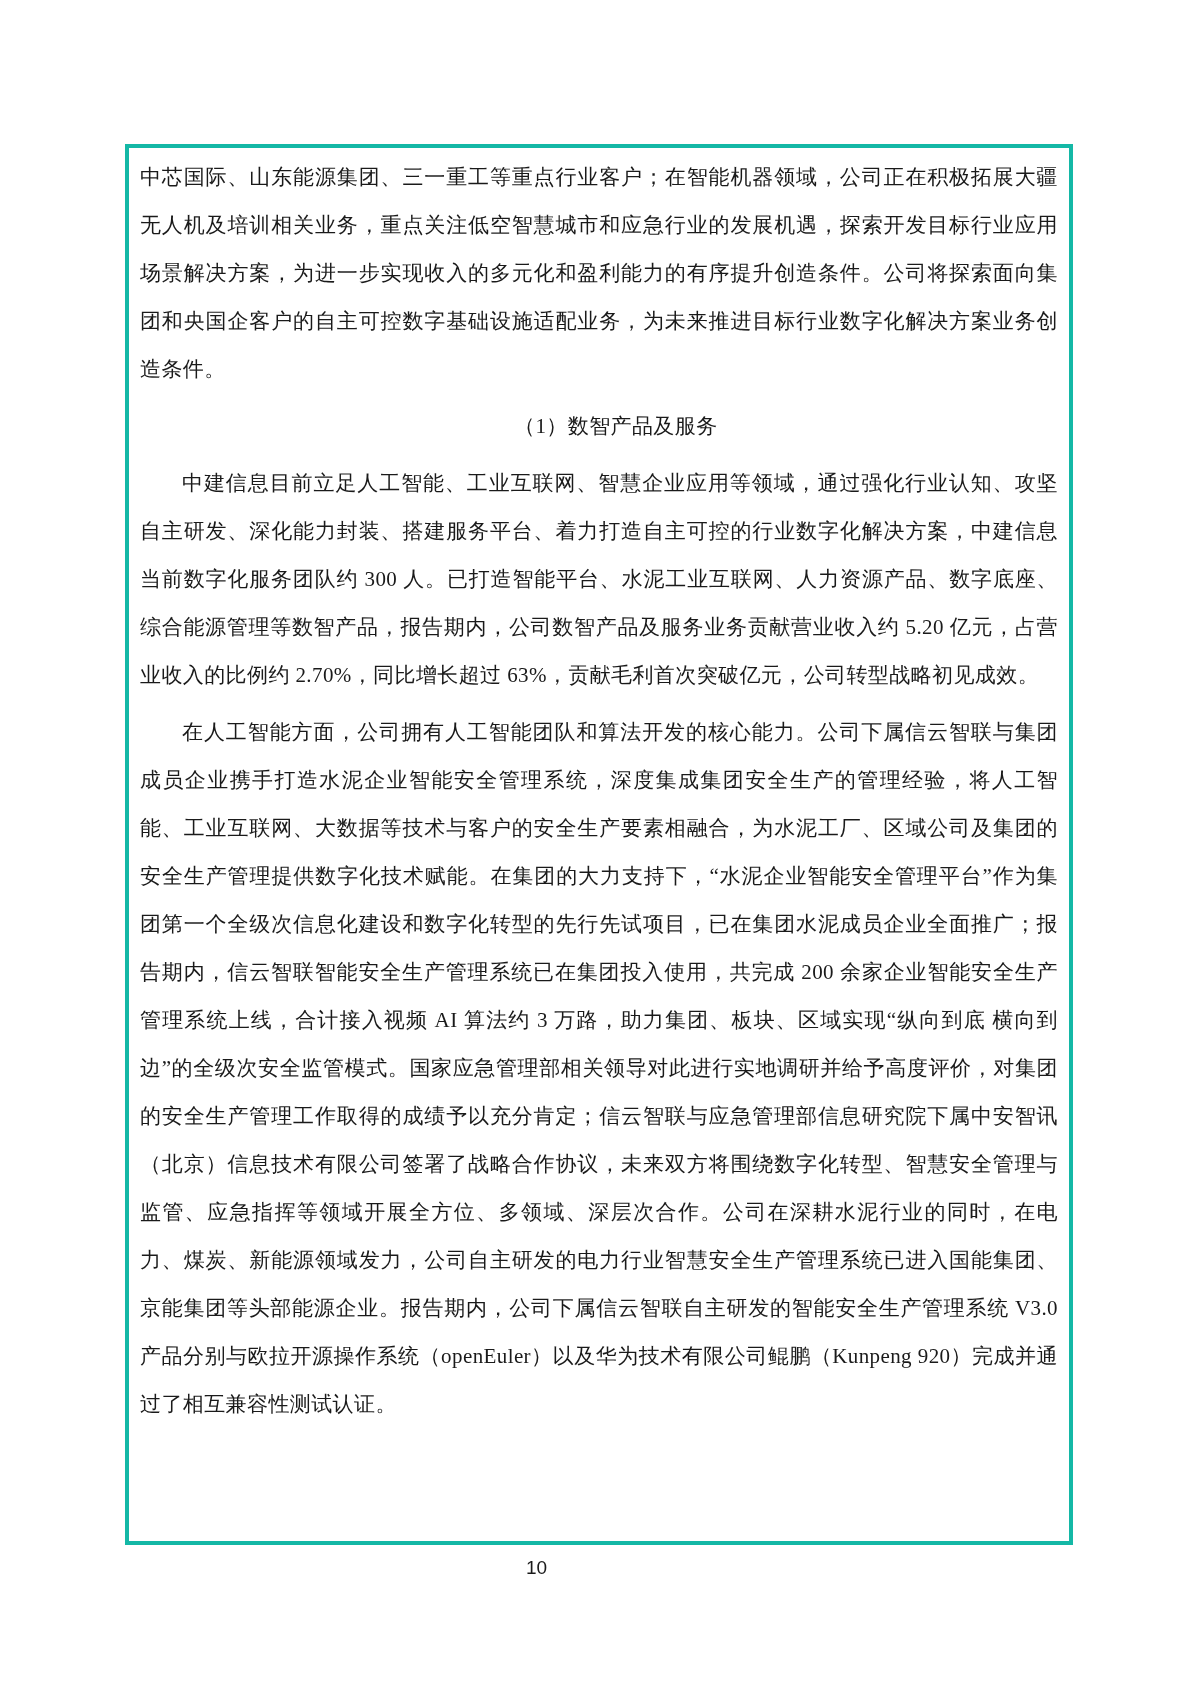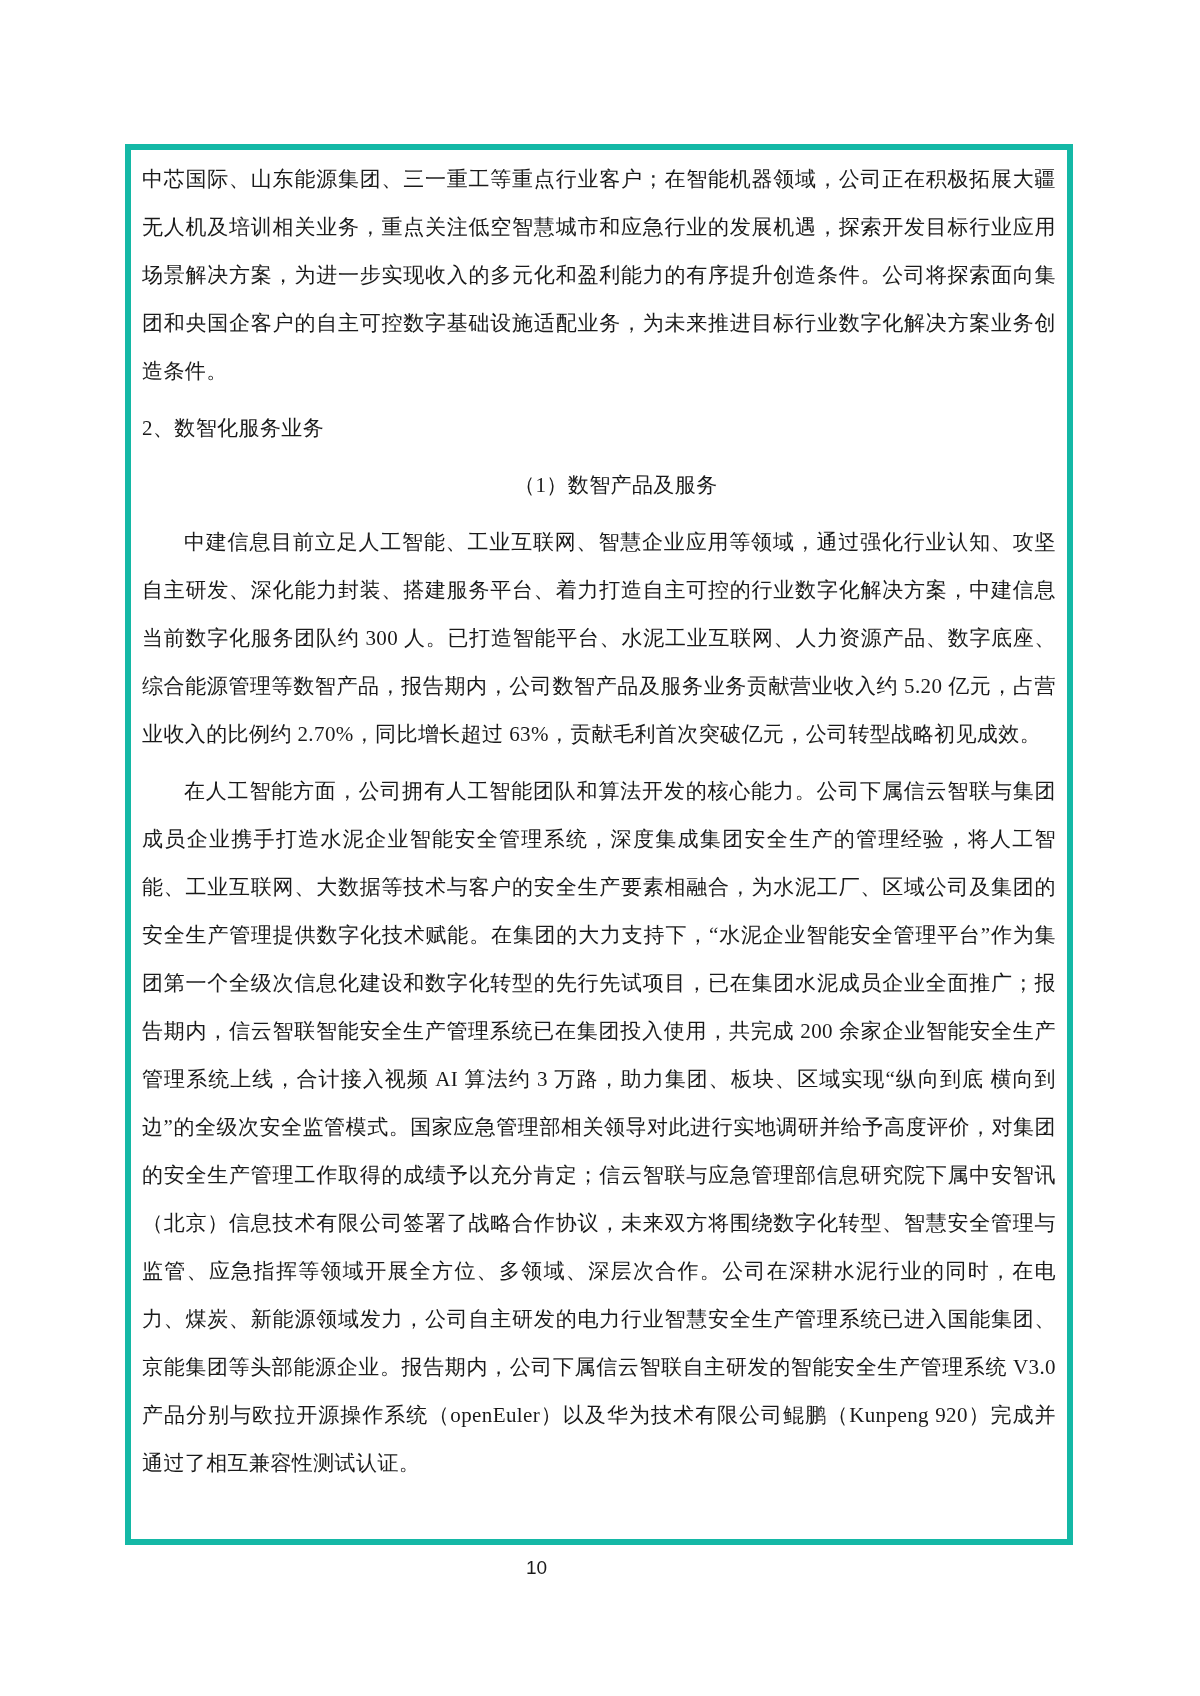--- a/index.html
+++ b/index.html
@@ -16,21 +16,21 @@
     color: #1a1a1a;
     overflow: hidden;
   }
   .content-box {
     position: absolute;
     left: 125px;
     top: 144px;
     width: 948px;
     height: 1401px;
     box-sizing: border-box;
-    border: 6px solid #14b8a6;
+    border: 4px solid #14b8a6;
     padding: 5px 11px 5px 11px;
     overflow: hidden;
     background: #ffffff;
   }
   .content-box p {
     margin: 0 0 9px 0;
     font-size: 21px;
     line-height: 48px;
     text-align: justify;
     letter-spacing: 0.4px;
@@ -59,21 +59,20 @@
 </style>
 </head>
 <body>
 
 <div class="page">
 
   <div class="content-box">
     <p class="body-paragraph">中芯国际、山东能源集团、三一重工等重点行业客户；在智能机器领域，公司正在积极拓展大疆无人机及培训相关业务，重点关注低空智慧城市和应急行业的发展机遇，探索开发目标行业应用场景解决方案，为进一步实现收入的多元化和盈利能力的有序提升创造条件。公司将探索面向集团和央国企客户的自主可控数字基础设施适配业务，为未来推进目标行业数字化解决方案业务创造条件。</p>
 
 
-    <p class="heading">2、数智化服务业务</p>
 
     <p class="subheading">（1）数智产品及服务</p>
 
     <p class="body-paragraph indent">中建信息目前立足人工智能、工业互联网、智慧企业应用等领域，通过强化行业认知、攻坚自主研发、深化能力封装、搭建服务平台、着力打造自主可控的行业数字化解决方案，中建信息当前数字化服务团队约 300 人。已打造智能平台、水泥工业互联网、人力资源产品、数字底座、综合能源管理等数智产品，报告期内，公司数智产品及服务业务贡献营业收入约 5.20 亿元，占营业收入的比例约 2.70%，同比增长超过 63%，贡献毛利首次突破亿元，公司转型战略初见成效。</p>
 
     <p class="body-paragraph indent">在人工智能方面，公司拥有人工智能团队和算法开发的核心能力。公司下属信云智联与集团成员企业携手打造水泥企业智能安全管理系统，深度集成集团安全生产的管理经验，将人工智能、工业互联网、大数据等技术与客户的安全生产要素相融合，为水泥工厂、区域公司及集团的安全生产管理提供数字化技术赋能。在集团的大力支持下，“水泥企业智能安全管理平台”作为集团第一个全级次信息化建设和数字化转型的先行先试项目，已在集团水泥成员企业全面推广；报告期内，信云智联智能安全生产管理系统已在集团投入使用，共完成 200 余家企业智能安全生产管理系统上线，合计接入视频 AI 算法约 3 万路，助力集团、板块、区域实现“纵向到底 横向到边”的全级次安全监管模式。国家应急管理部相关领导对此进行实地调研并给予高度评价，对集团的安全生产管理工作取得的成绩予以充分肯定；信云智联与应急管理部信息研究院下属中安智讯（北京）信息技术有限公司签署了战略合作协议，未来双方将围绕数字化转型、智慧安全管理与监管、应急指挥等领域开展全方位、多领域、深层次合作。公司在深耕水泥行业的同时，在电力、煤炭、新能源领域发力，公司自主研发的电力行业智慧安全生产管理系统已进入国能集团、京能集团等头部能源企业。报告期内，公司下属信云智联自主研发的智能安全生产管理系统 V3.0 产品分别与欧拉开源操作系统（openEuler）以及华为技术有限公司鲲鹏（Kunpeng 920）完成并通过了相互兼容性测试认证。</p>
   </div>
 
   <div class="page-footer">10</div>
 

